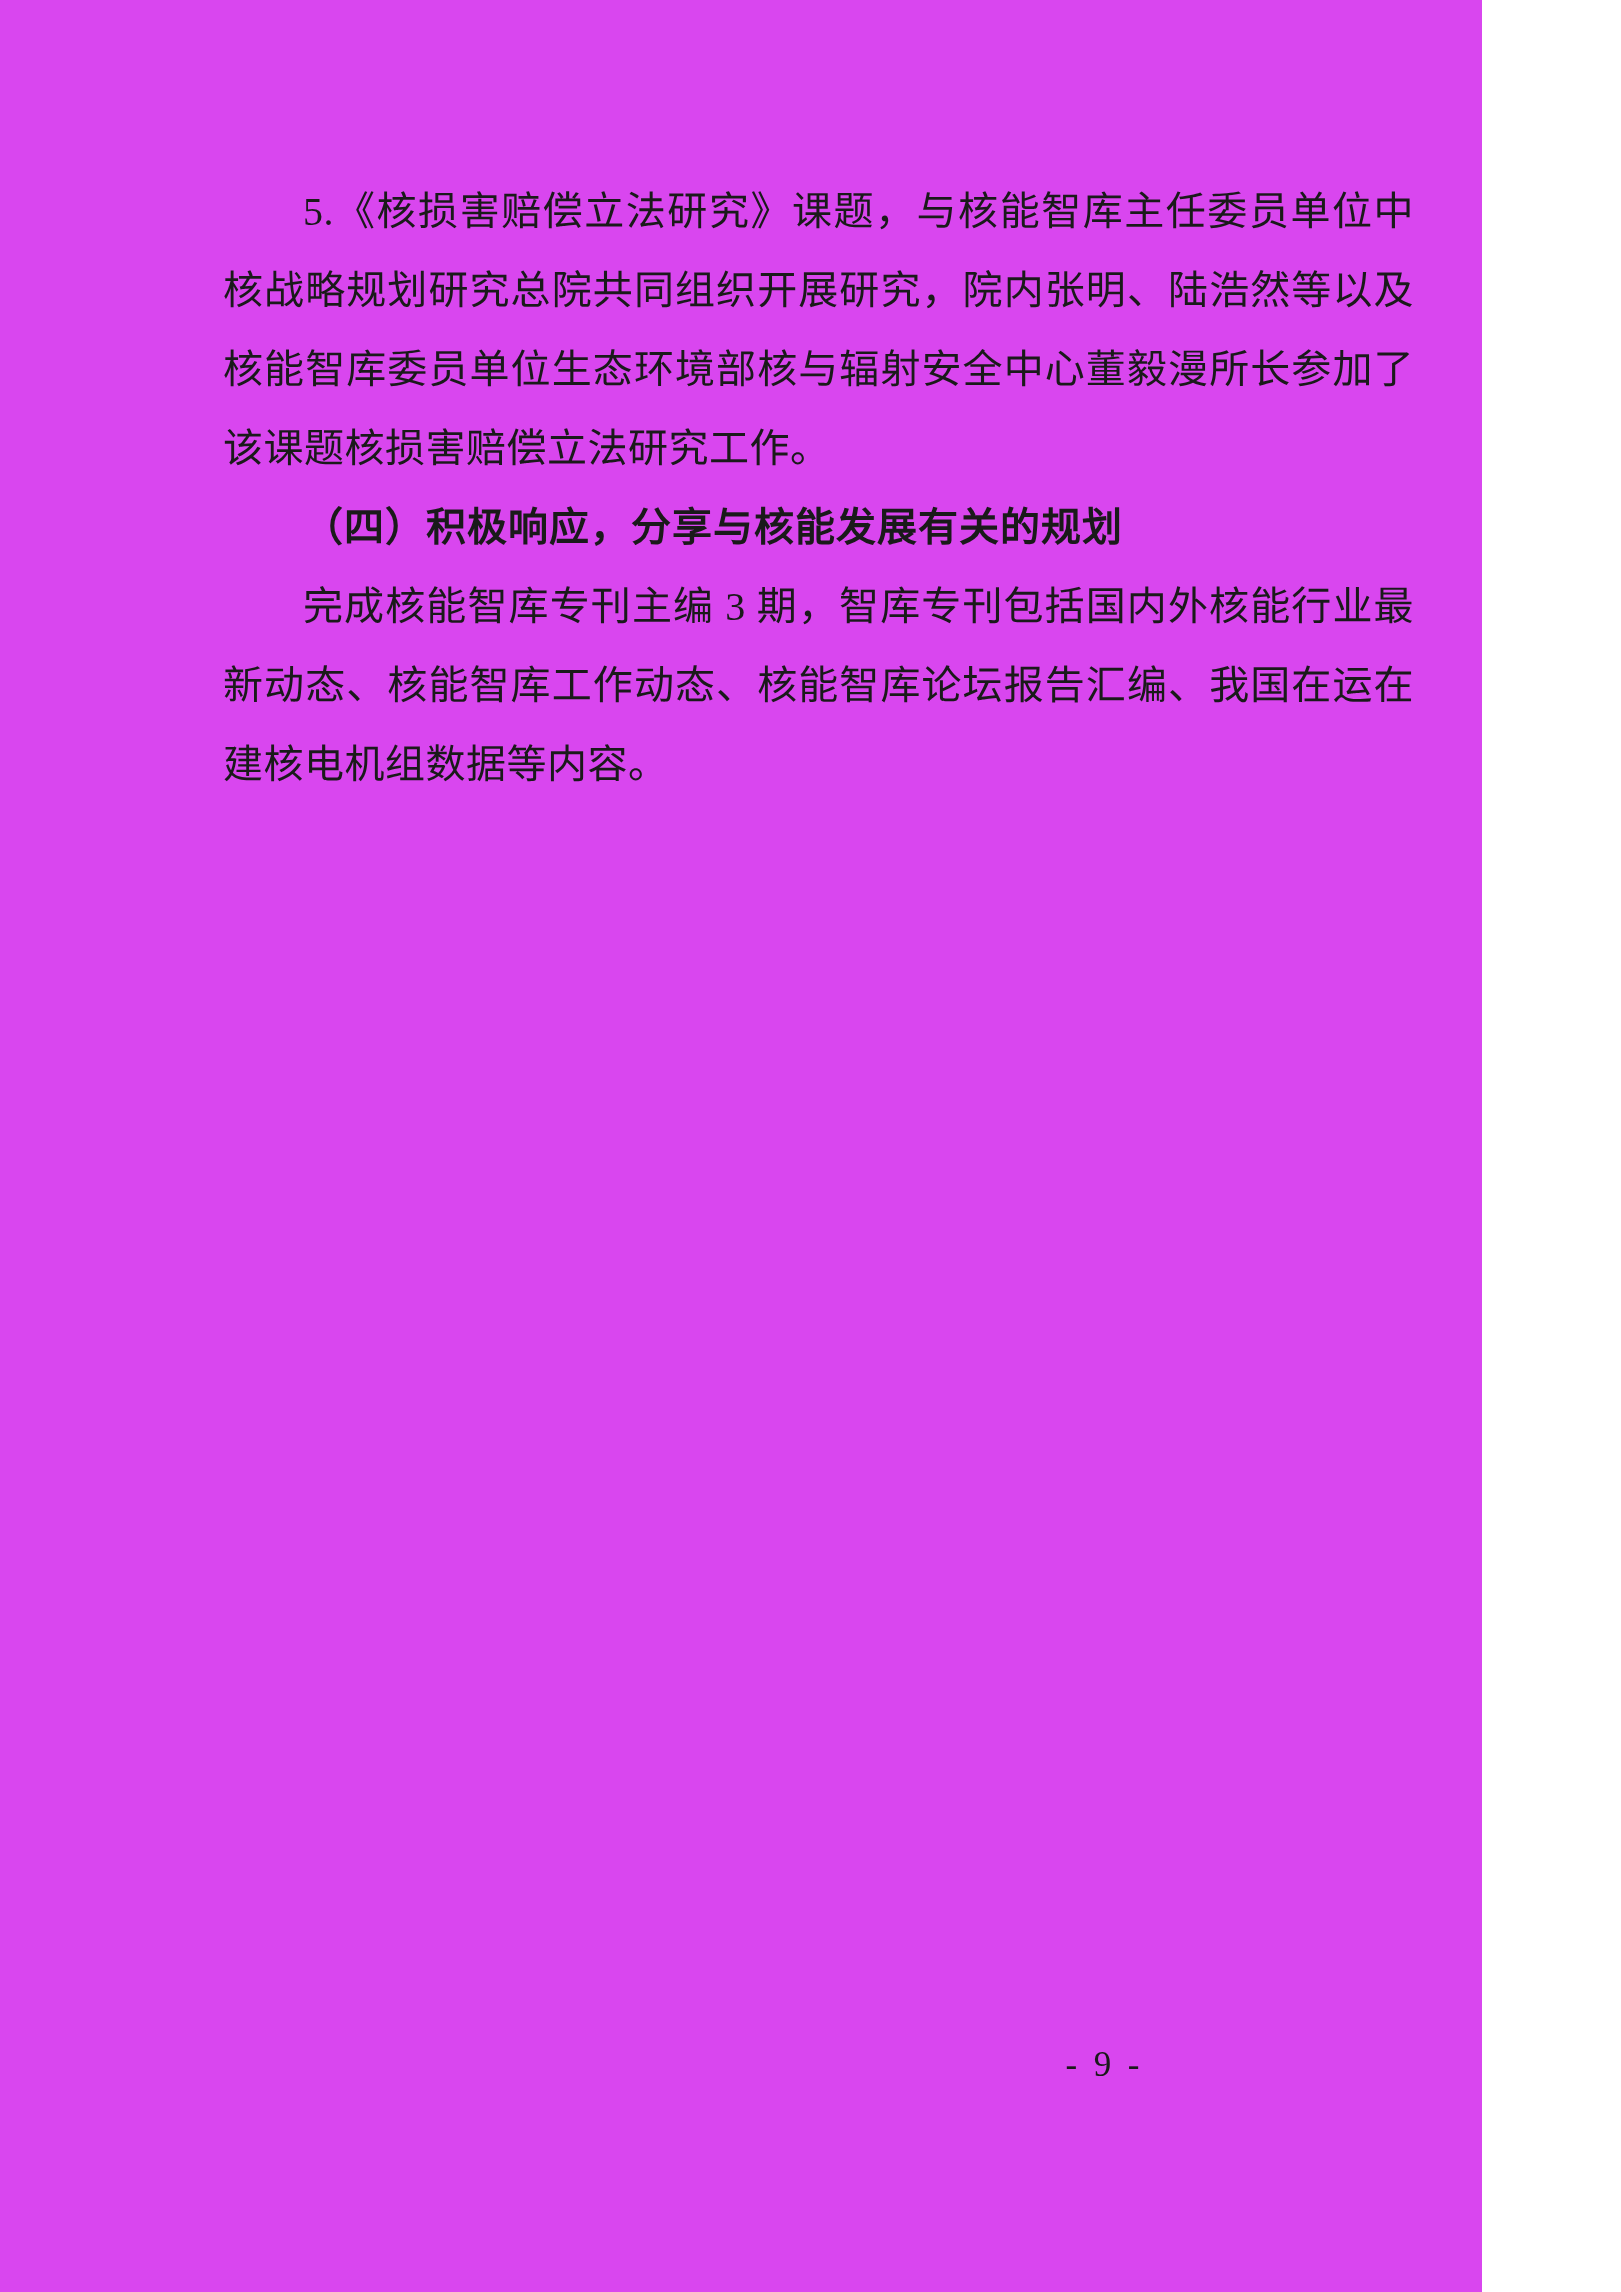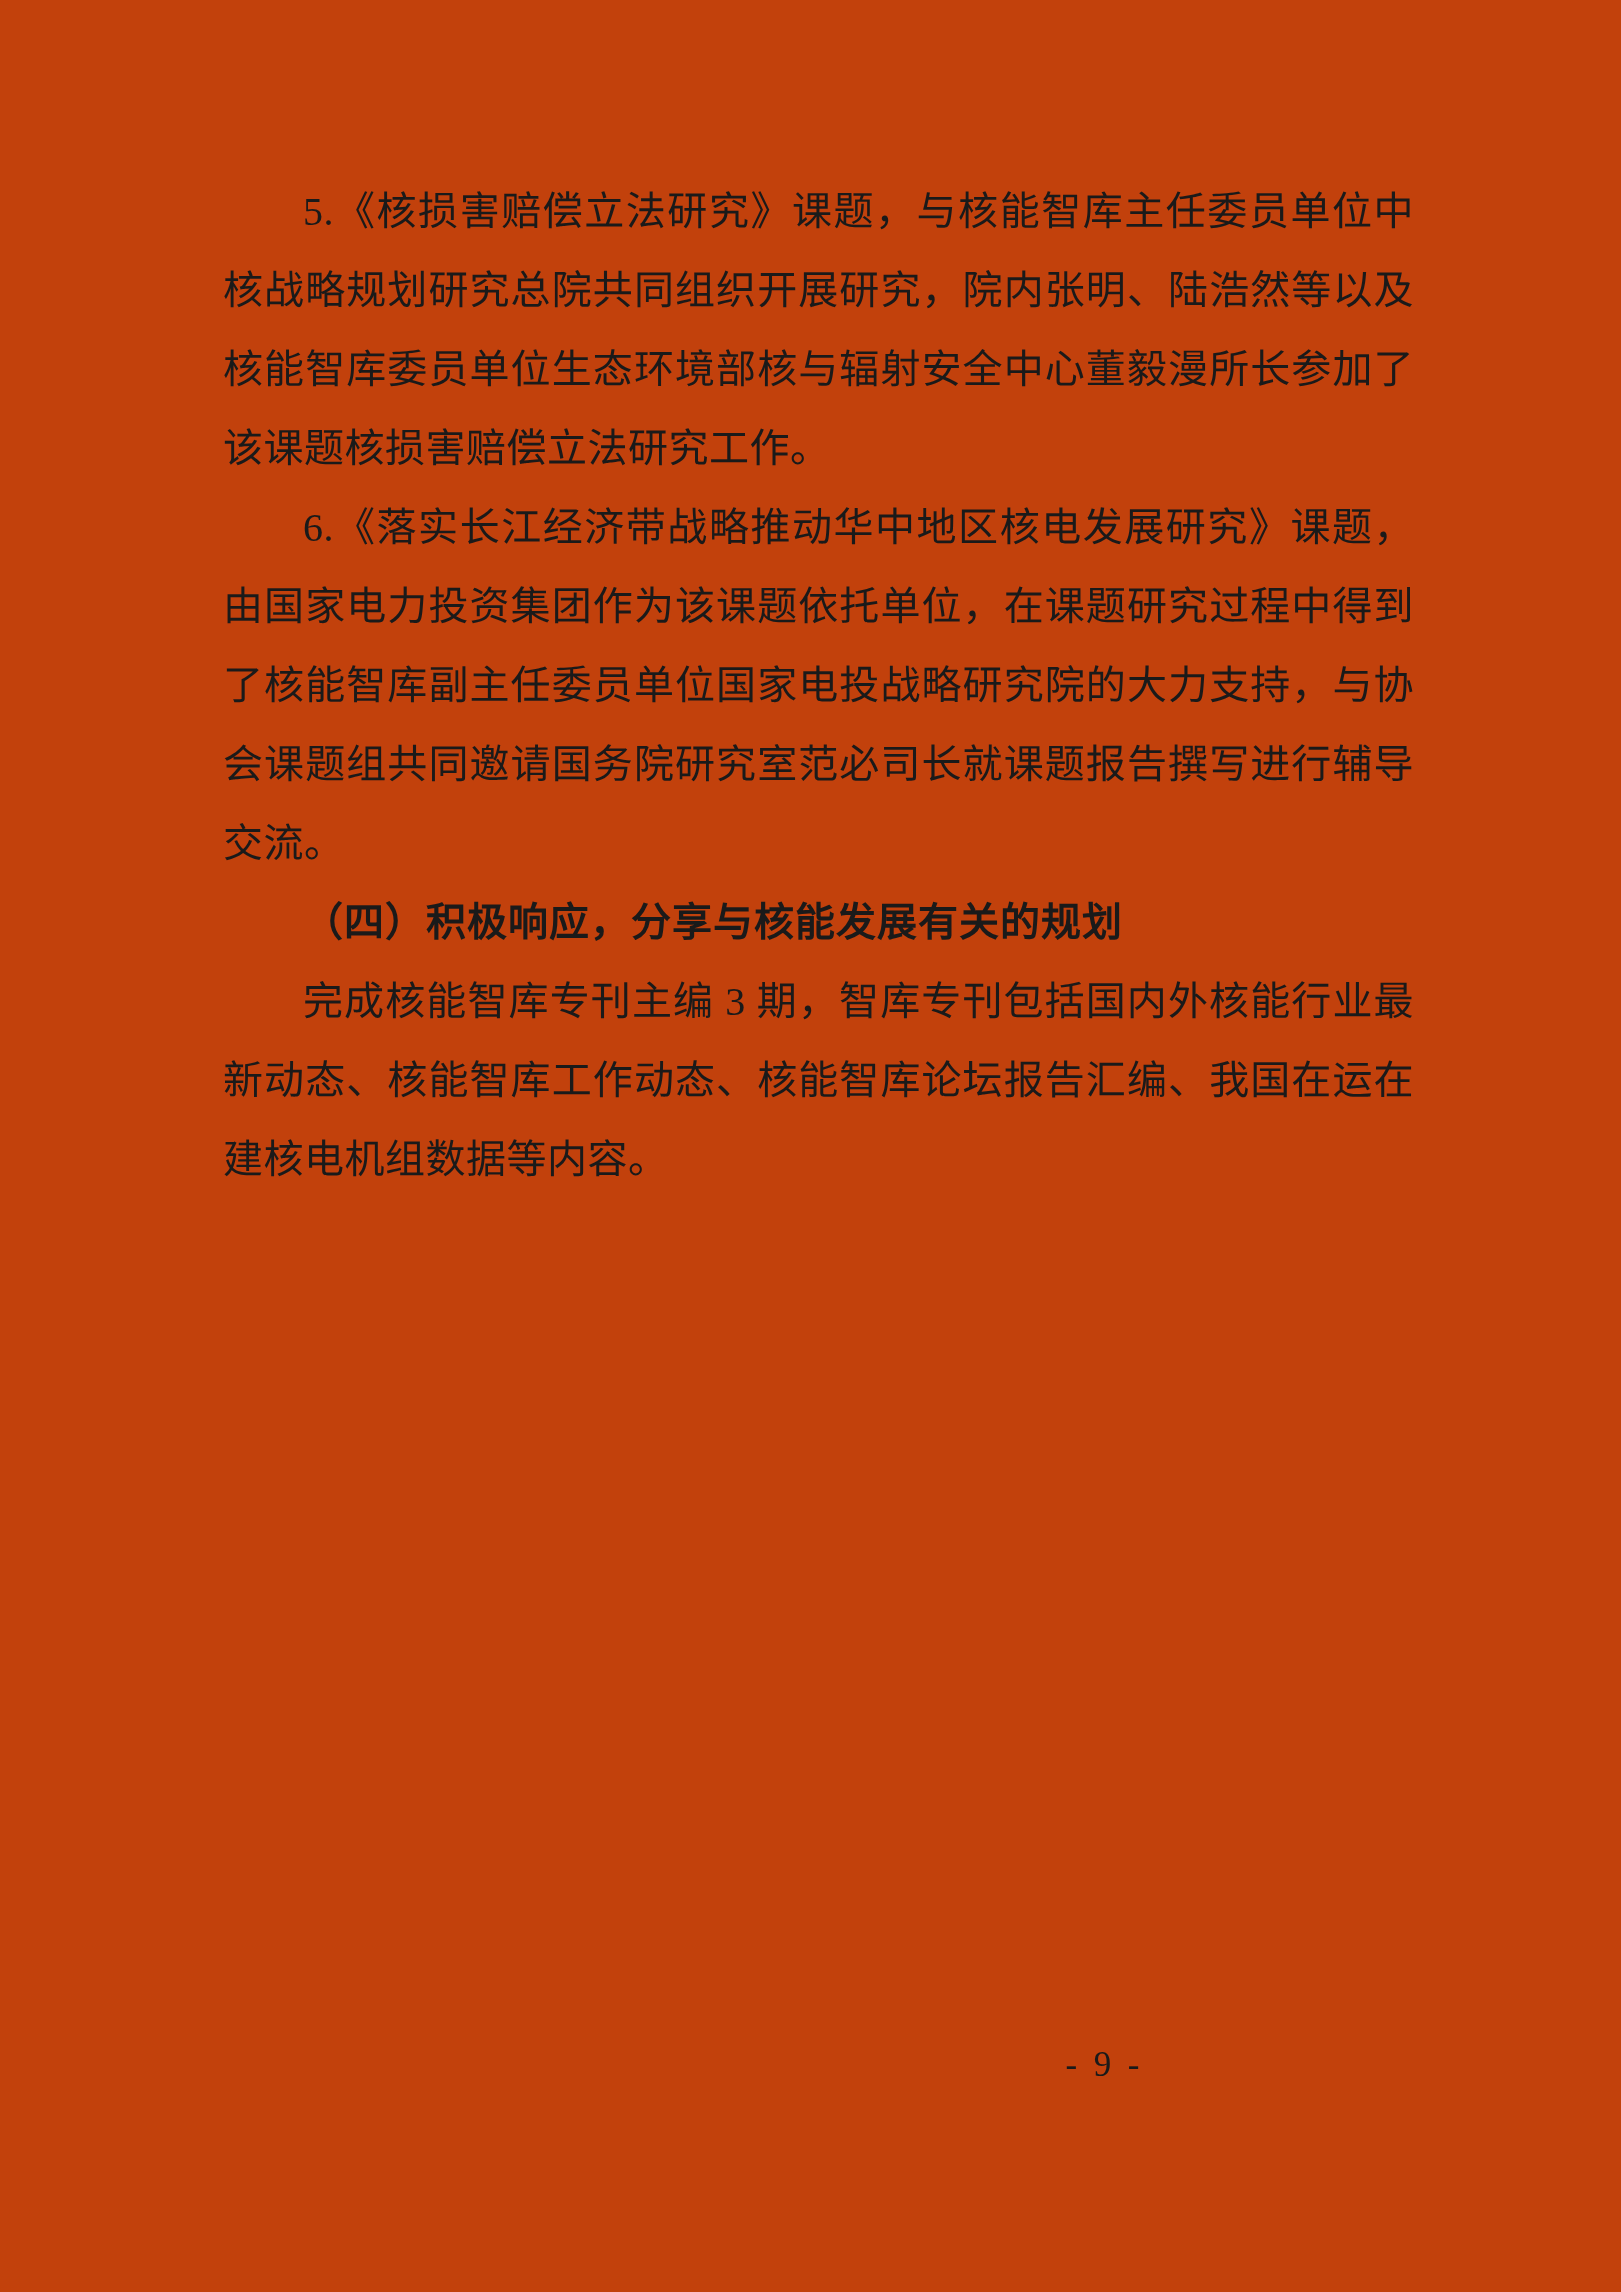--- a/index.html
+++ b/index.html
@@ -2,23 +2,23 @@
 <html lang="zh-CN"><head>
 <meta charset="utf-8">
 <style>
   html, body {
     margin: 0;
     padding: 0;
     background: #ffffff;
   }
   .page {
     position: relative;
-    width: 1621px;
+    width: 1482px;
     height: 2293px;
-    background: #c2410c;
+    background: #d946ef;
     box-sizing: border-box;
     overflow: hidden;
     font-family: "Liberation Serif", "DejaVu Serif", serif;
     color: #1a1a1a;
   }
   .content {
     position: absolute;
     left: 223px;
     top: 172px;
     width: 1191px;
@@ -59,21 +59,20 @@
 </style>
 </head>
 <body>
 
 <div class="page">
 
   <div class="content">
 
     <p class="body-par">5.《核损害赔偿立法研究》课题，与核能智库主任委员单位中核战略规划研究总院共同组织开展研究，院内张明、陆浩然等以及核能智库委员单位生态环境部核与辐射安全中心董毅漫所长参加了该课题核损害赔偿立法研究工作。</p>
 
-    <p class="body-par">6.《落实长江经济带战略推动华中地区核电发展研究》课题，由国家电力投资集团作为该课题依托单位，在课题研究过程中得到了核能智库副主任委员单位国家电投战略研究院的大力支持，与协会课题组共同邀请国务院研究室范必司长就课题报告撰写进行辅导交流。</p>
 
     <p class="heading">（四）积极响应，分享与核能发展有关的规划</p>
 
 
 
     <p class="body-par">完成核能智库专刊主编 3 期，智库专刊包括国内外核能行业最新动态、核能智库工作动态、核能智库论坛报告汇编、我国在运在建核电机组数据等内容。</p>
 
 
   </div>
 

